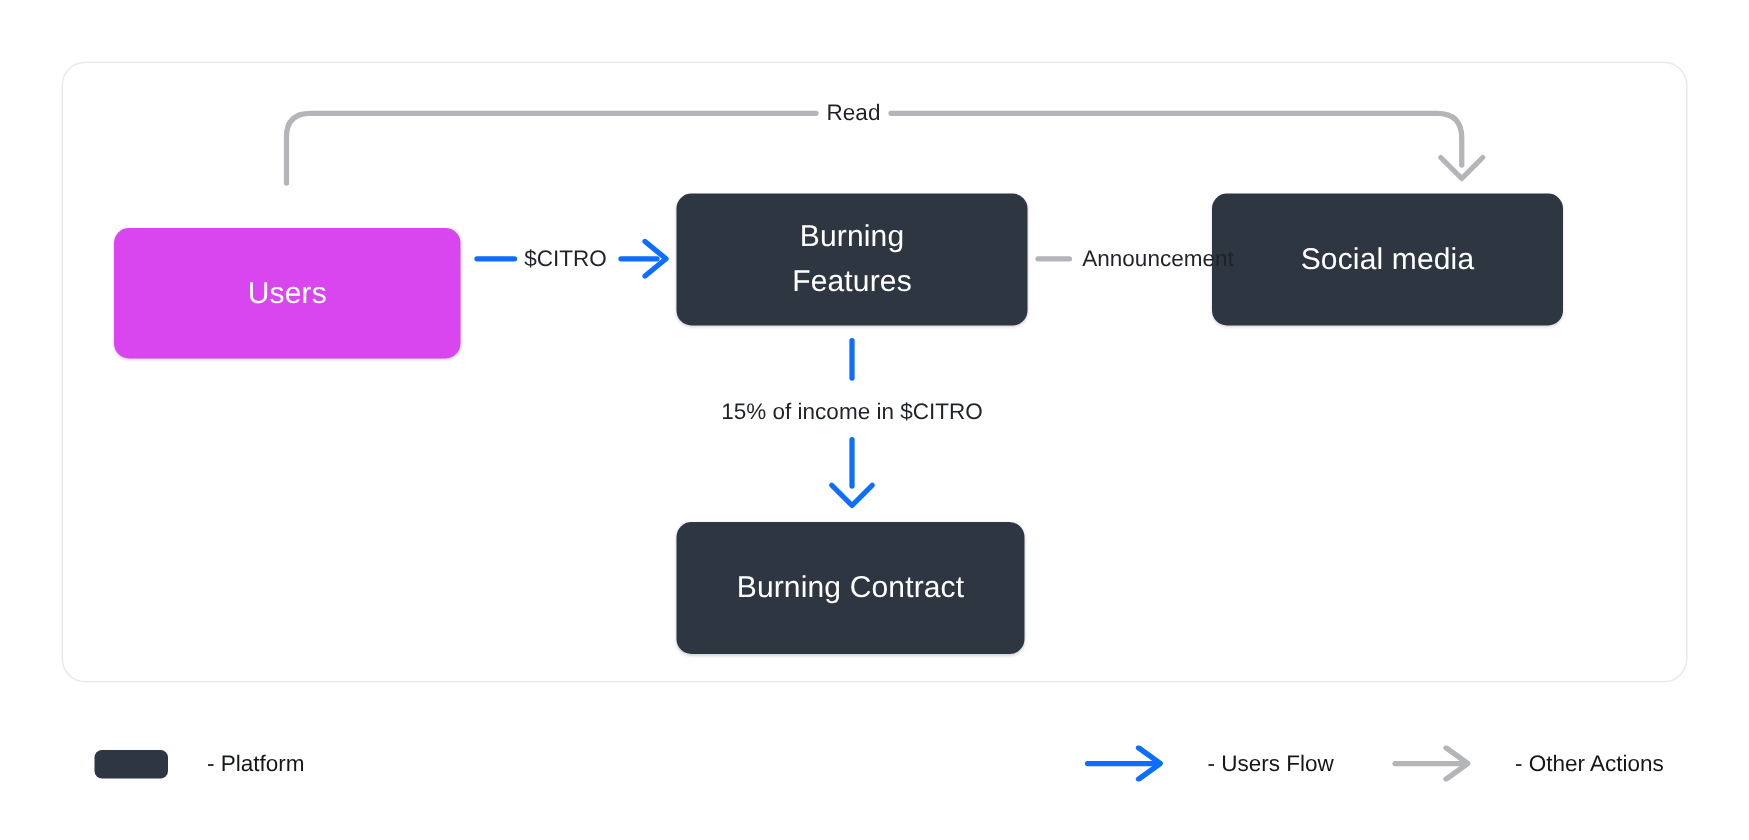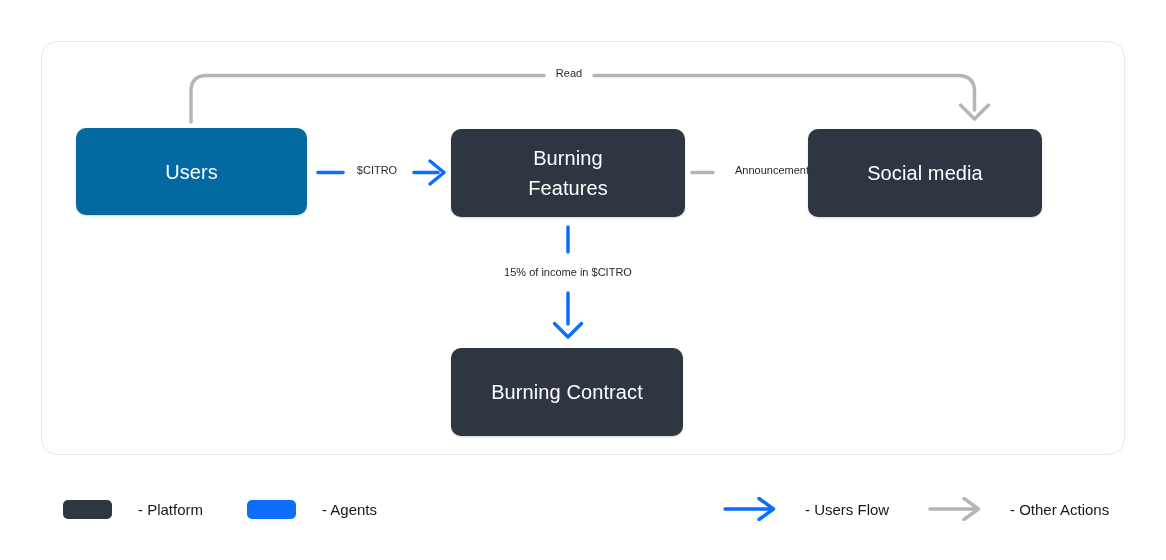--- a/index.html
+++ b/index.html
@@ -32,30 +32,30 @@
     color:#ffffff;
     font-size:20px;
     font-weight:500;
     letter-spacing:0.1px;
     text-align:center;
     border-radius:10px;
     line-height:30px;
     box-shadow:0 1px 2px rgba(16,24,40,0.18);
   }
   .node-dark { background:#2e3642; }
-  .node-blue { background:#0369a1; }
+  .node-blue { background:#d946ef;margin-top:24px; }
   .node-users    { left:76px;  top:128px; width:231px; height:87px; }
   .node-eco      { left:451px; top:129px; width:234px; height:88px; flex-direction:column; }
   .node-social   { left:808px; top:129px; width:234px; height:88px; }
   .node-burning  { left:451px; top:348px; width:232px; height:88px; }
 
   .edge-label {
     position:absolute;
     transform:translateX(-50%);
-    font-size:11px;
+    font-size:15px;
     font-weight:500;
     color:#1f2329;
     white-space:nowrap;
   }
   .lbl-read   { left:569px; top:67px;  }
   .lbl-citro  { left:377px; top:164px; }
   .lbl-ann    { left:772px; top:164px; }
   .lbl-income { left:568px; top:266px; }
 
   .legend-item {
@@ -137,24 +137,20 @@
   <div class="edge-label lbl-read">Read</div>
   <div class="edge-label lbl-citro">$CITRO</div>
   <div class="edge-label lbl-ann">Announcement</div>
   <div class="edge-label lbl-income">15% of income in $CITRO</div>
 
   <div class="legend-item li-platform">
     <div class="legend-swatch sw-dark"></div>
     <span class="legend-label">- Platform</span>
   </div>
 
-  <div class="legend-item li-agents">
-    <div class="legend-swatch sw-blue"></div>
-    <span class="legend-label">- Agents</span>
-  </div>
 
 
   <div class="legend-item li-token">
     <svg width="56" height="24" viewBox="0 0 56 24" fill="none" stroke="#0d6efd" stroke-width="3.5" stroke-linecap="round" stroke-linejoin="round">
       <path d="M 2 12 L 46 12"></path>
       <path d="M 36 1.5 L 50.5 12 L 36 22.5"></path>
     </svg>
     <span class="legend-label">- Users Flow</span>
   </div>
 

